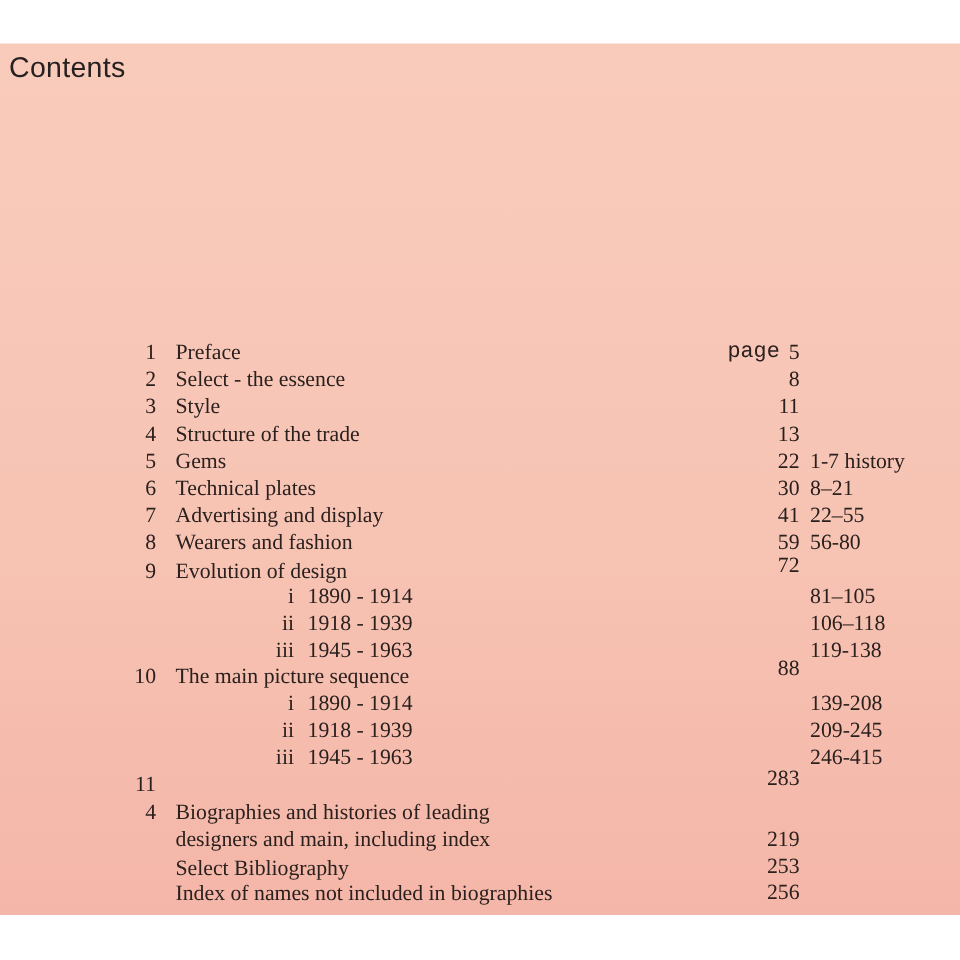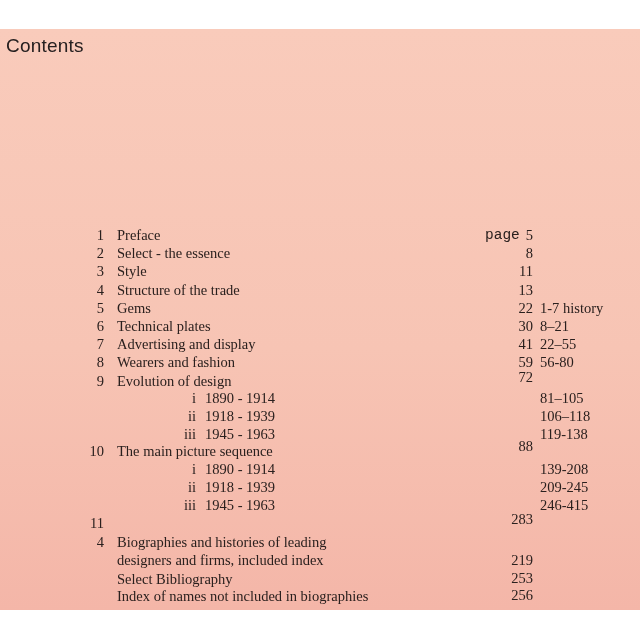--- a/index.html
+++ b/index.html
@@ -126,21 +126,21 @@
     </div>
     <div class="row" style="top:485px">
       <span class="num">11</span>
       <span class="pg" style="top:-4px">283</span>
     </div>
     <div class="row" style="top:504px">
       <span class="num">4</span>
       <span class="label">Biographies and histories of leading</span>
     </div>
     <div class="row" style="top:522px">
-      <span class="label">designers and firms, included index</span>
+      <span class="label">designers and main, including index</span>
       <span class="pg">219</span>
     </div>
     <div class="row" style="top:541px">
       <span class="label">Select Bibliography</span>
       <span class="pg" style="top:-1px">253</span>
     </div>
     <div class="row" style="top:558px">
       <span class="label">Index of names not included in biographies</span>
       <span class="pg" style="top:-1px">256</span>
     </div>

